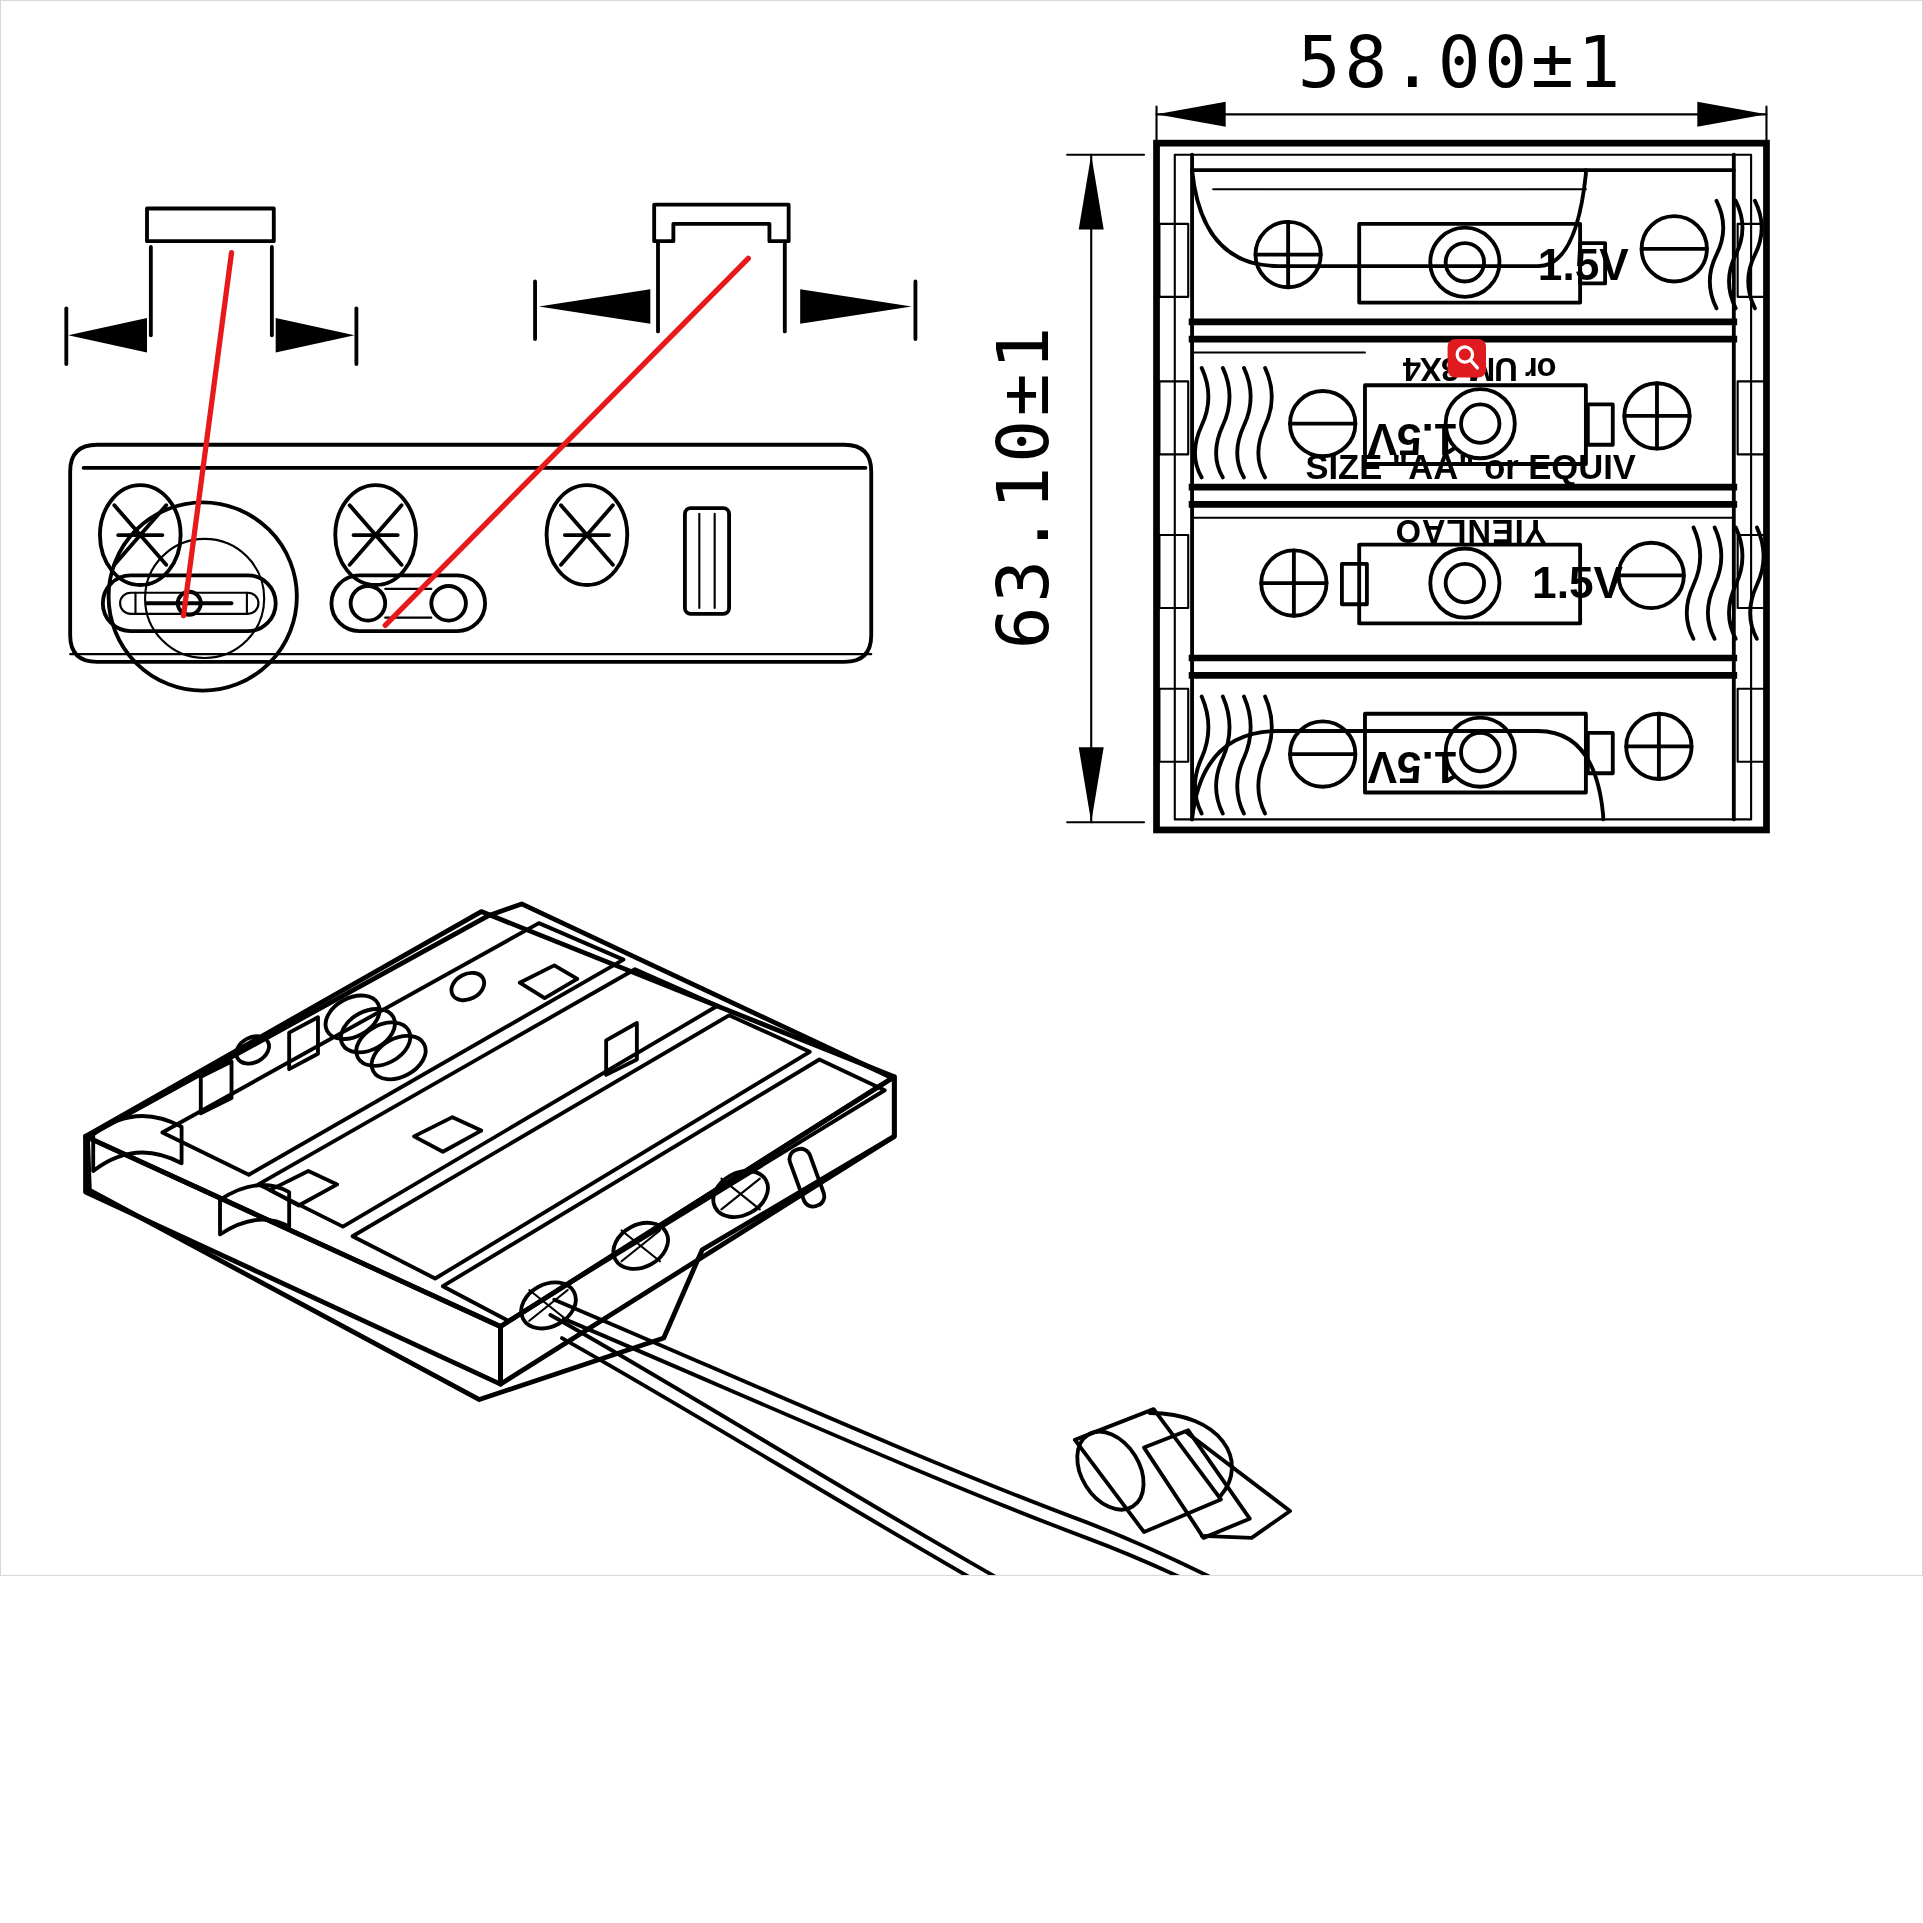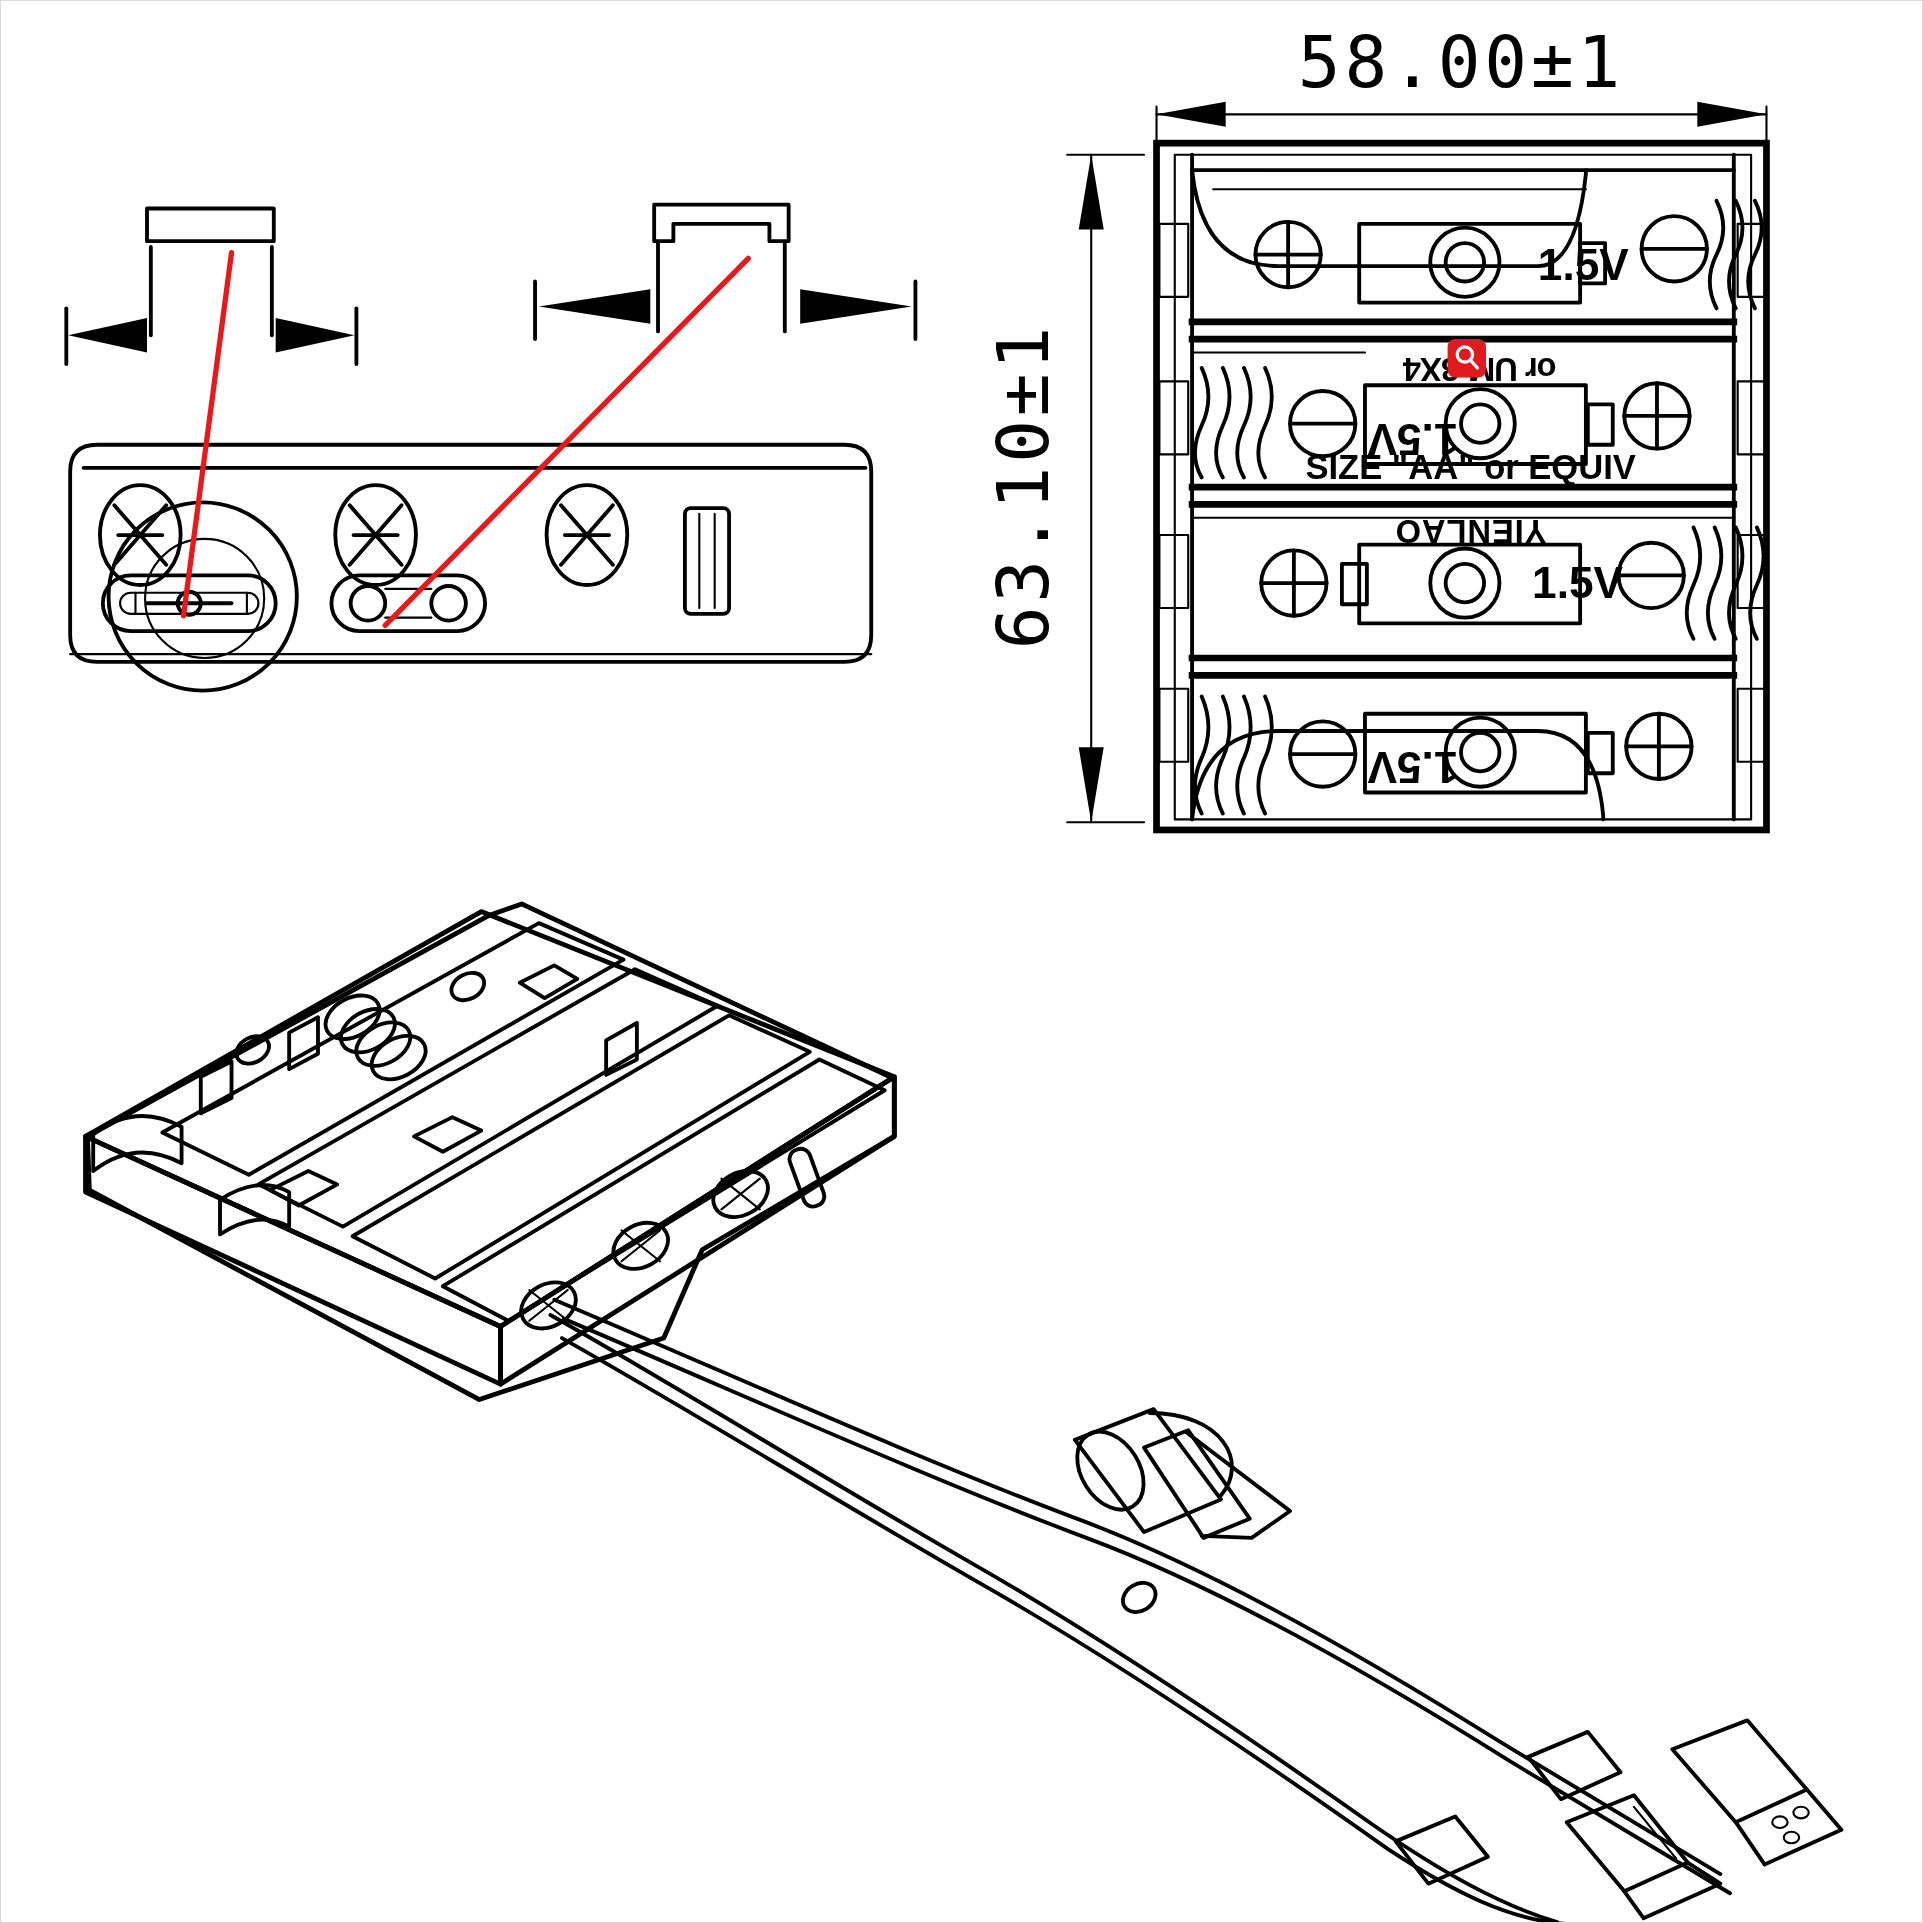--- a/index.html
+++ b/index.html
@@ -1,20 +1,20 @@
 <!DOCTYPE html>
 <html><head>
 <meta charset="utf-8">
 <title>Battery Holder Technical Drawing</title>
 <style>
   html,body{margin:0;padding:0;background:#ffffff;}
   body{font-family:"Liberation Sans",sans-serif;}
   #page{
     position:relative;
-    width:1923px;height:1923px;
+    width:1923px;height:1576px;
     background:#ffffff;
     border:1px solid #d8d8d8;
     box-sizing:border-box;
     overflow:hidden;
   }
   .layer{position:absolute;left:0;top:0;width:1923px;height:1923px;}
   svg{display:block;}
   .ln{fill:none;stroke:#000;stroke-width:4;stroke-linecap:round;stroke-linejoin:round;}
   .ln-thin{fill:none;stroke:#000;stroke-width:2.2;stroke-linecap:round;stroke-linejoin:round;}
   .ln-thick{fill:none;stroke:#000;stroke-width:7;stroke-linecap:square;stroke-linejoin:miter;}

